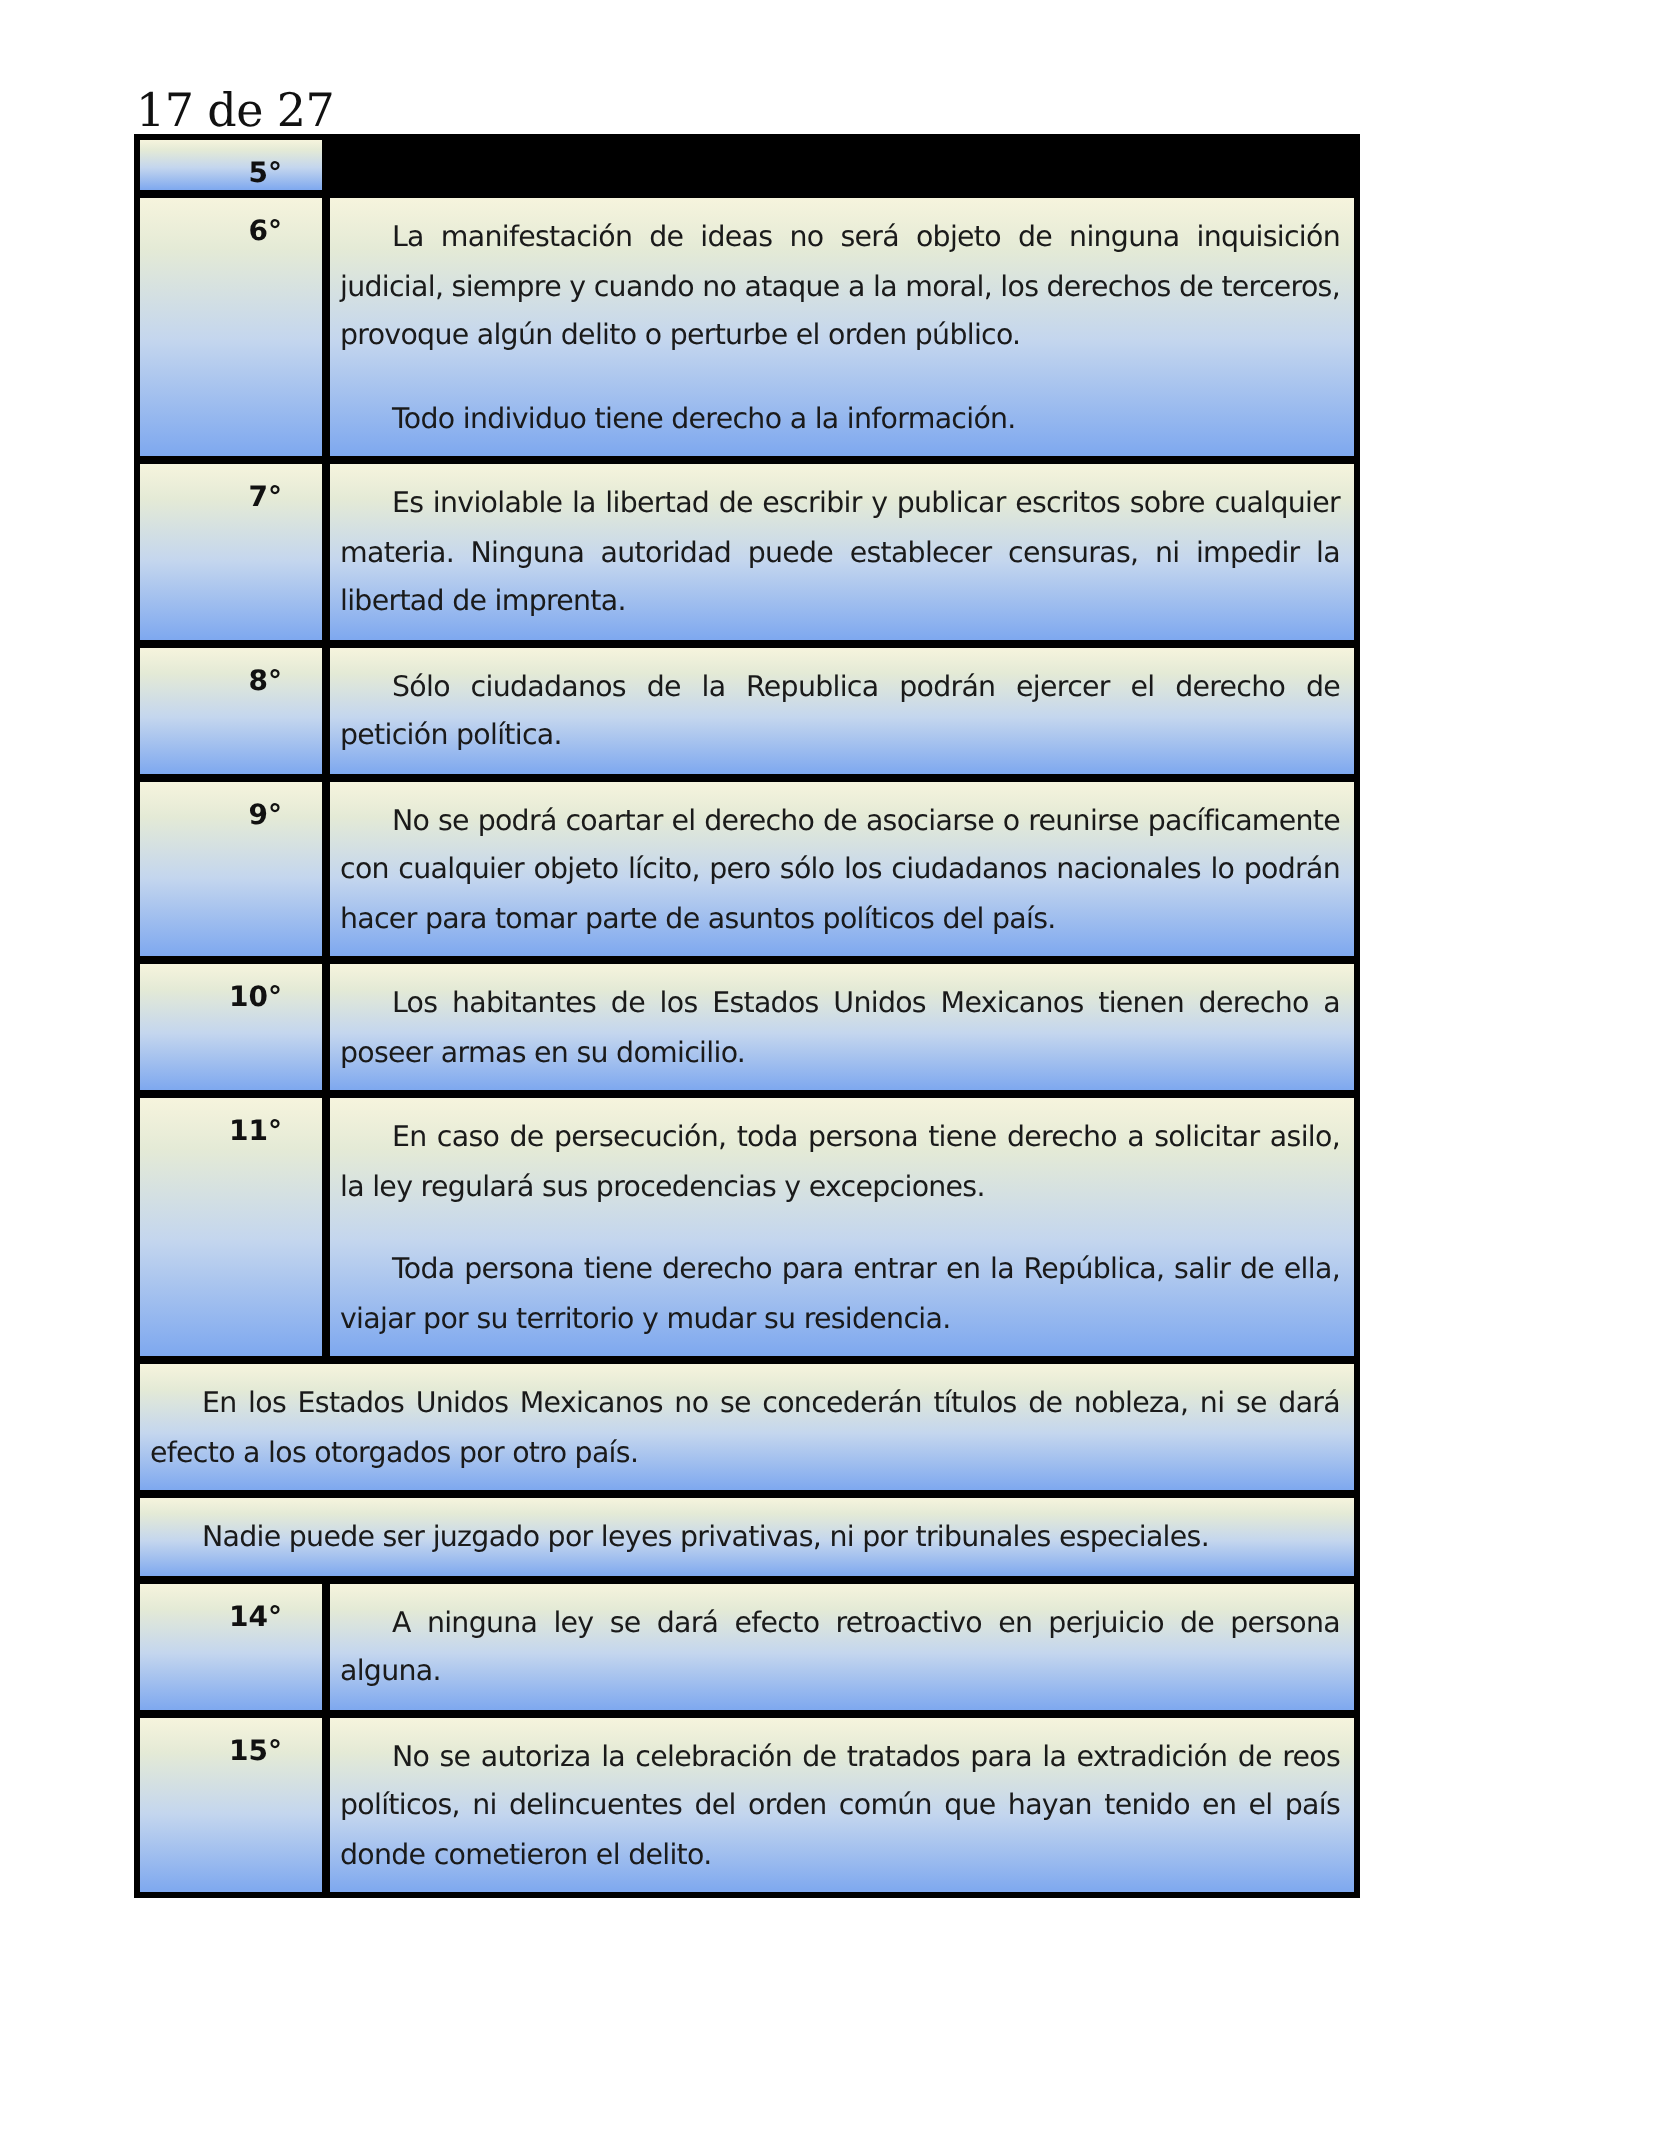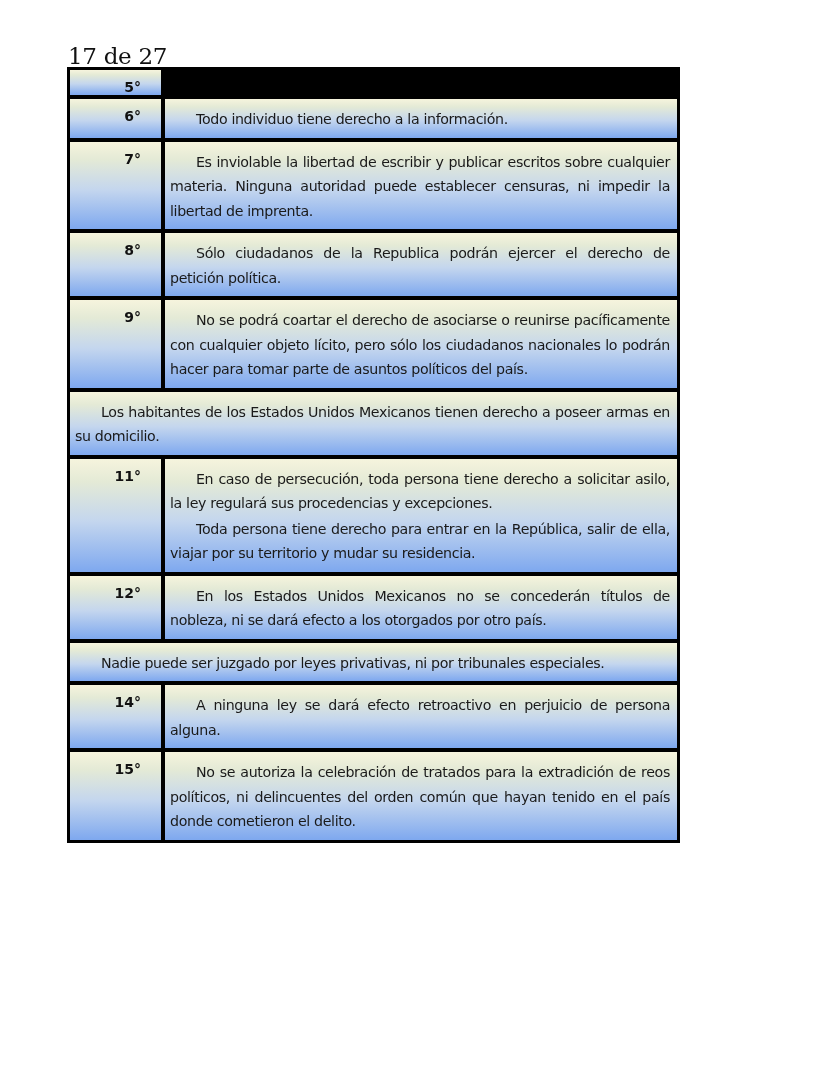--- a/index.html
+++ b/index.html
@@ -62,37 +62,38 @@
       color: #1a1a1a;
       text-align: justify;
       letter-spacing: -0.35px;
     }
     .para {
       margin: 0;
       text-indent: 26px;
       text-align: justify;
     }
     .para + .para {
-      margin-top: 1px;
+      margin-top: 17px;
     }
   </style>
 </head>
 <body>
 
 <div class="page-label">17 de 27</div>
 
 <div class="table">
 
   <div class="row">
     <div class="cell num">5°</div>
   </div>
 
   <div class="row">
     <div class="cell num">6°</div>
     <div class="cell text">
+      <p class="para">La manifestación de ideas no será objeto de ninguna inquisición judicial, siempre y cuando no ataque a la moral, los derechos de terceros, provoque algún delito o perturbe el orden público.</p>
       <p class="para">Todo individuo tiene derecho a la información.</p>
     </div>
   </div>
 
   <div class="row">
     <div class="cell num">7°</div>
     <div class="cell text">
       <p class="para">Es inviolable la libertad de escribir y publicar escritos sobre cualquier materia. Ninguna autoridad puede establecer censuras, ni impedir la libertad de imprenta.</p>
     </div>
   </div>
@@ -105,35 +106,35 @@
   </div>
 
   <div class="row">
     <div class="cell num">9°</div>
     <div class="cell text">
       <p class="para">No se podrá coartar el derecho de asociarse o reunirse pacíficamente con cualquier objeto lícito, pero sólo los ciudadanos nacionales lo podrán hacer para tomar parte de asuntos políticos del país.</p>
     </div>
   </div>
 
   <div class="row">
+    <div class="cell num">10°</div>
     <div class="cell text">
       <p class="para">Los habitantes de los Estados Unidos Mexicanos tienen derecho a poseer armas en su domicilio.</p>
     </div>
   </div>
 
   <div class="row">
     <div class="cell num">11°</div>
     <div class="cell text">
       <p class="para">En caso de persecución, toda persona tiene derecho a solicitar asilo, la ley regulará sus procedencias y excepciones.</p>
       <p class="para">Toda persona tiene derecho para entrar en la República, salir de ella, viajar por su territorio y mudar su residencia.</p>
     </div>
   </div>
 
   <div class="row">
-    <div class="cell num">12°</div>
     <div class="cell text">
       <p class="para">En los Estados Unidos Mexicanos no se concederán títulos de nobleza, ni se dará efecto a los otorgados por otro país.</p>
     </div>
   </div>
 
   <div class="row">
     <div class="cell text">
       <p class="para">Nadie puede ser juzgado por leyes privativas, ni por tribunales especiales.</p>
     </div>
   </div>

